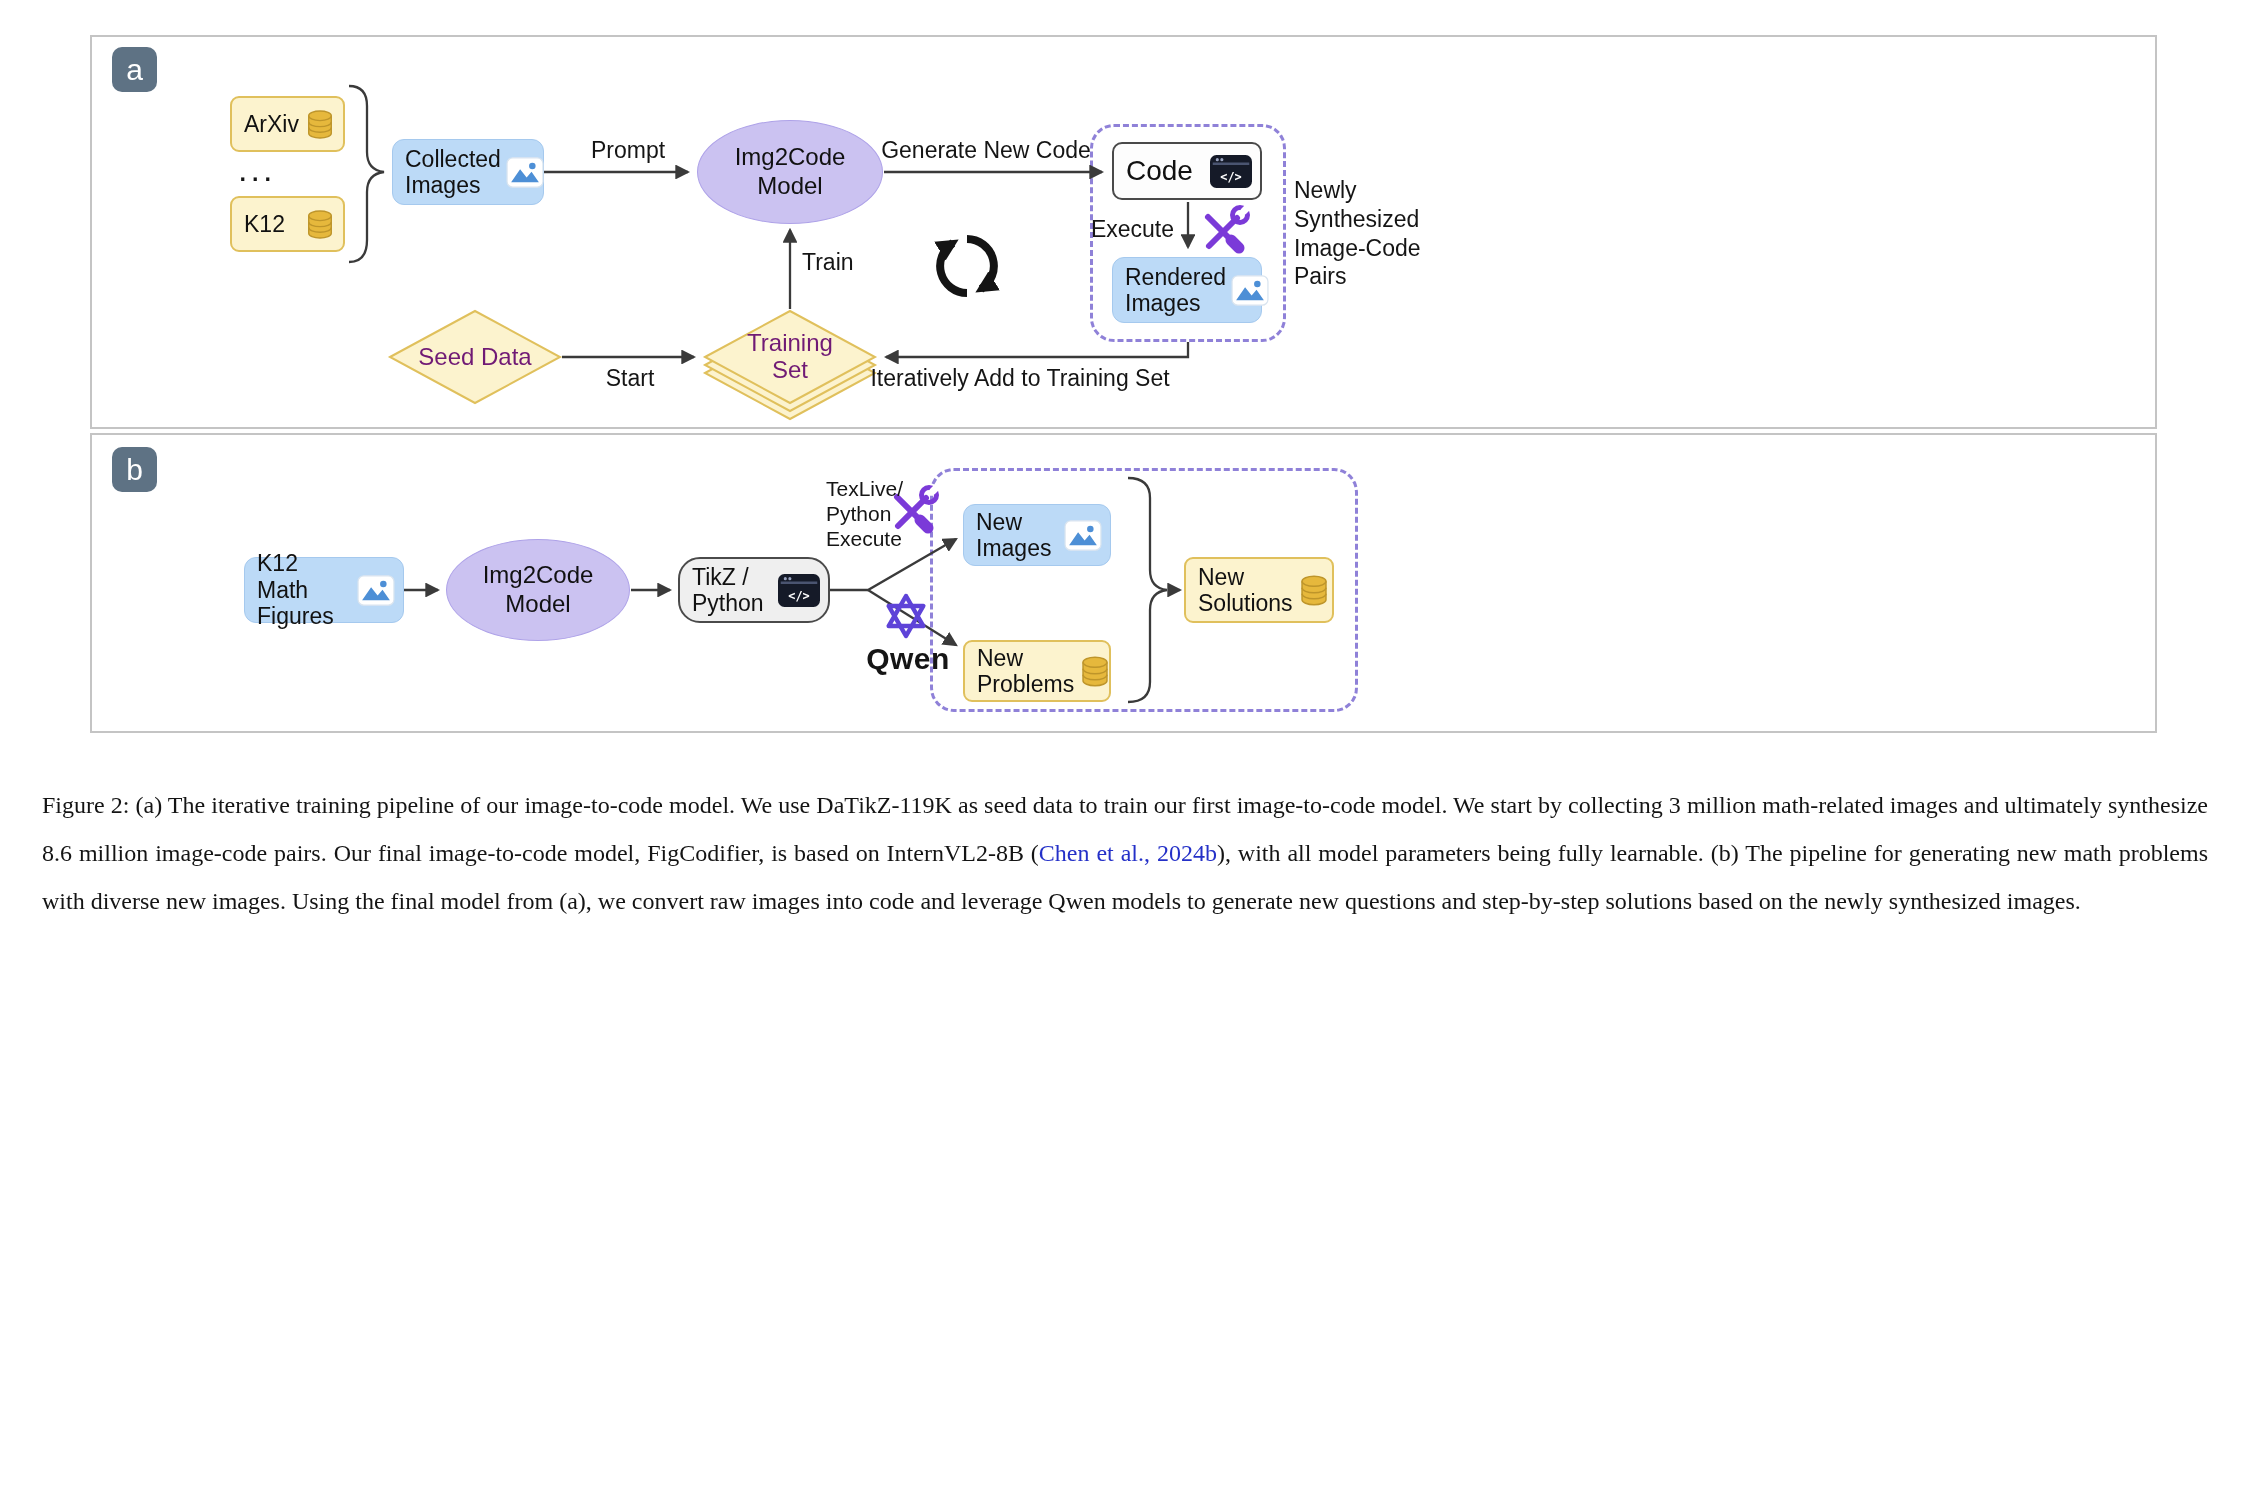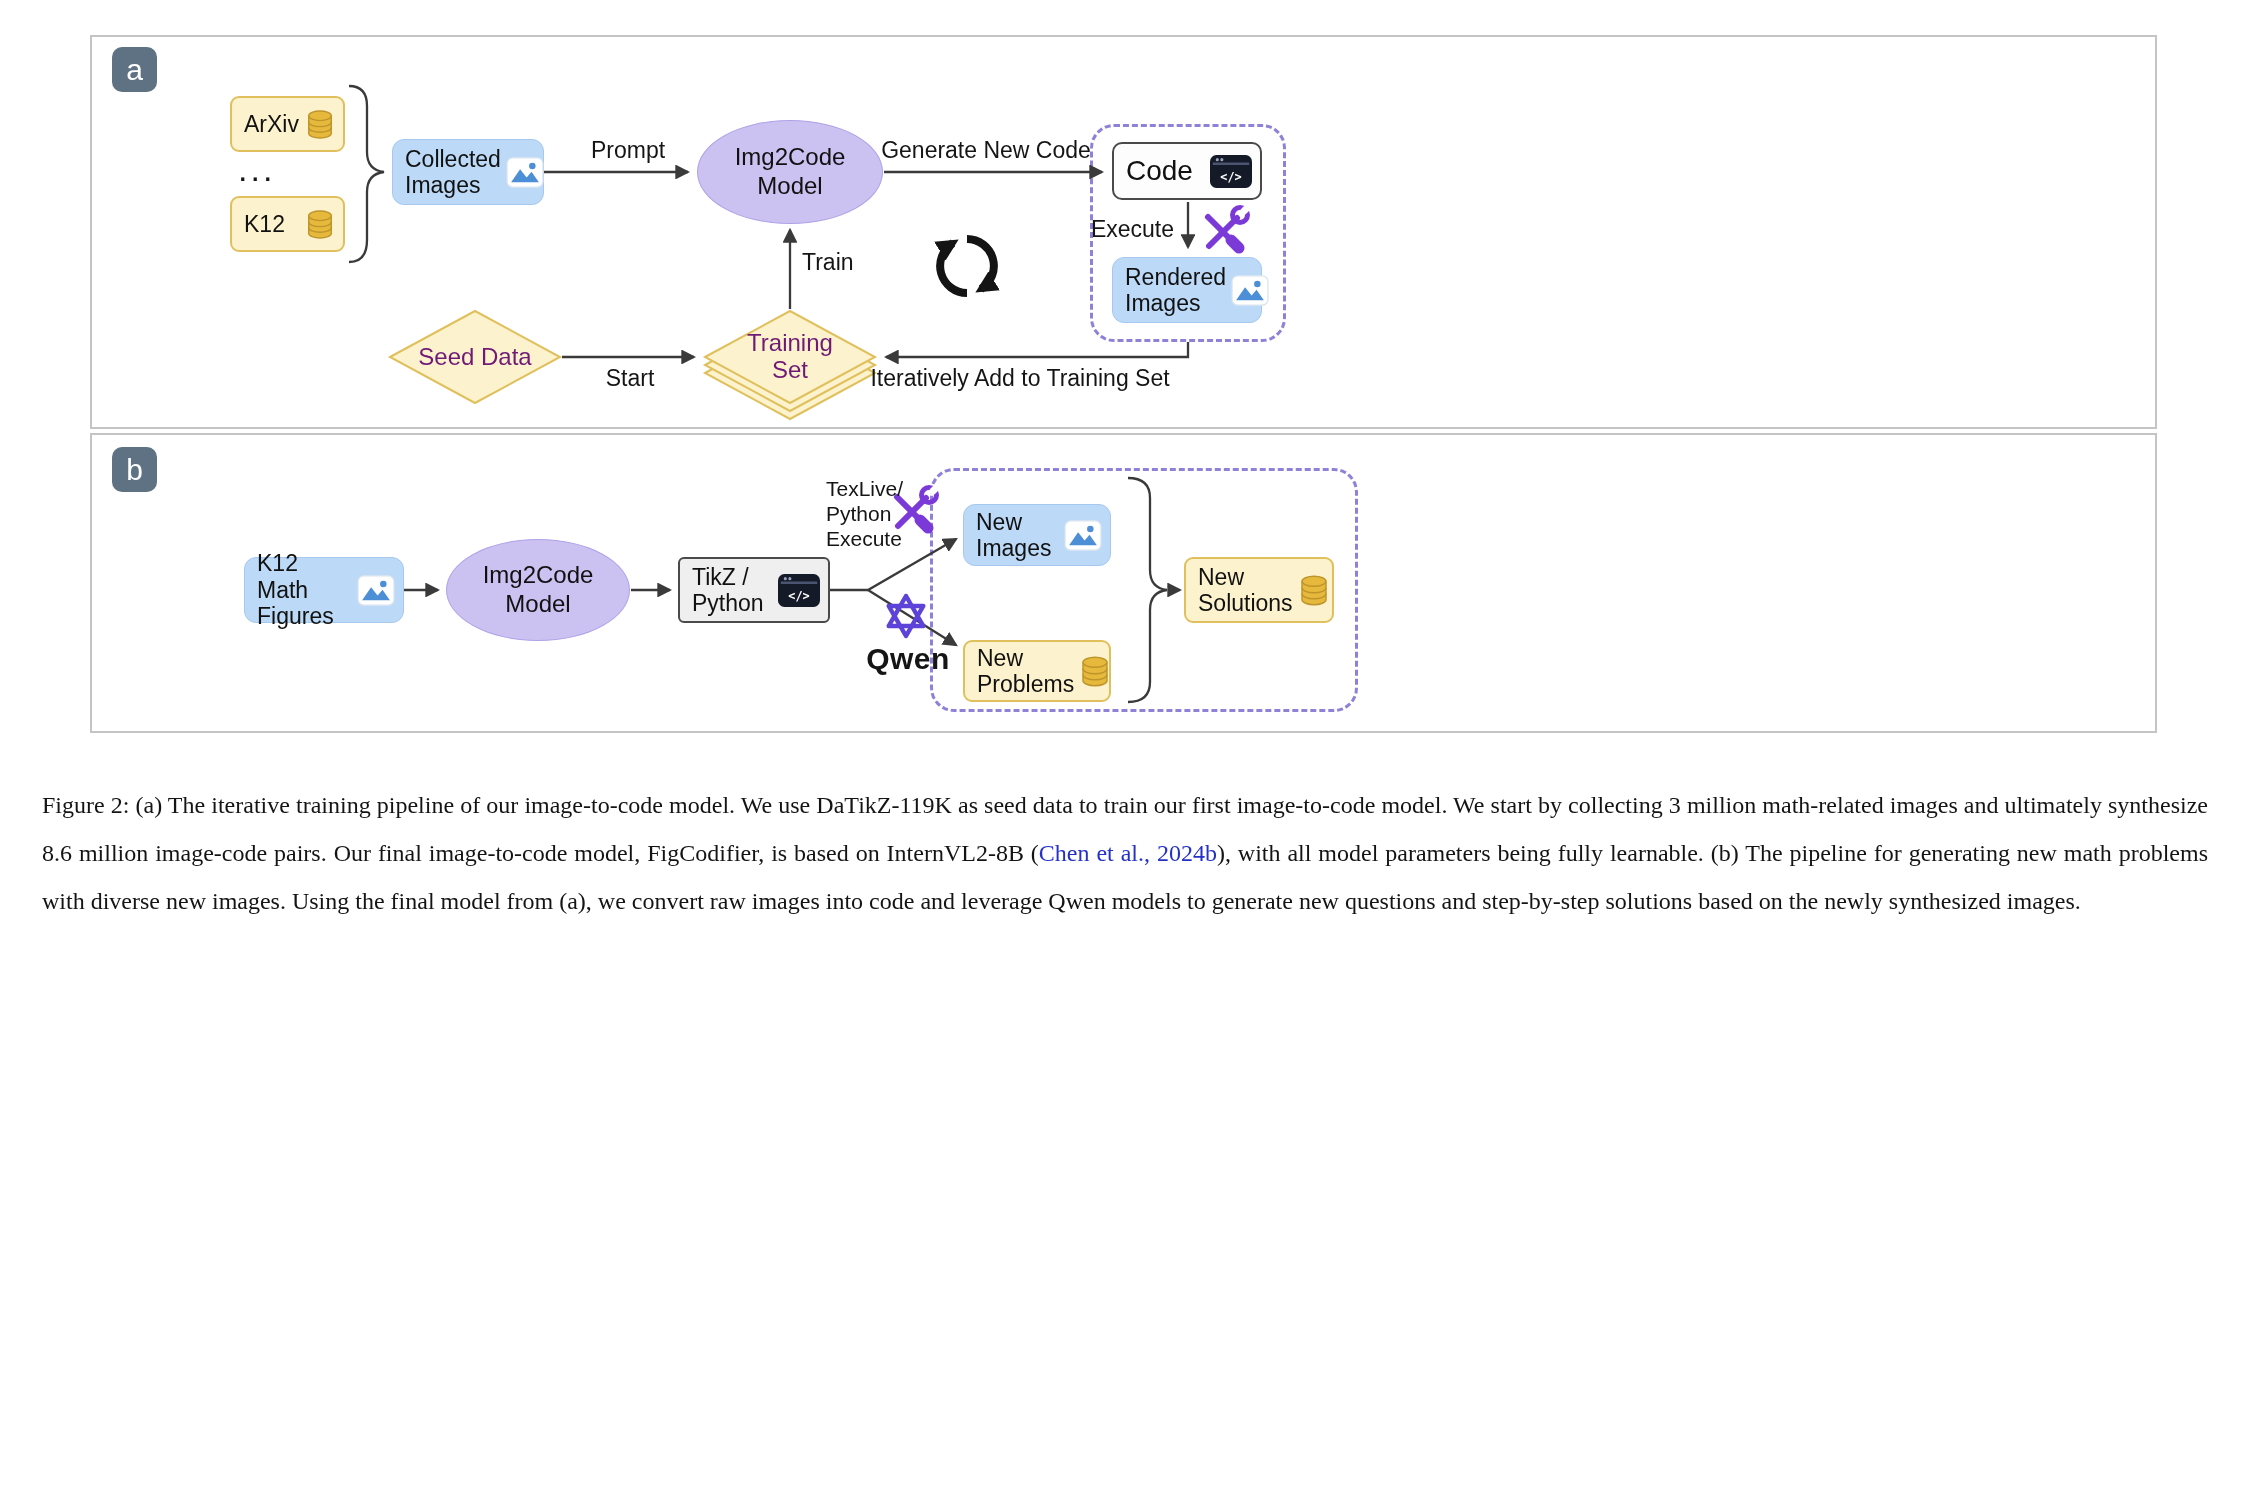--- a/index.html
+++ b/index.html
@@ -20,21 +20,21 @@
 
   .overlay { position:absolute; left:0; top:0; z-index:2; pointer-events:none; }
 
   .node { position:absolute; display:flex; align-items:center; gap:5px;
           padding:0 8px 0 12px; font-size:23px; color:#111; z-index:3; line-height:1.15; }
   .nlabel { flex:1; }
   .node svg { flex-shrink:0; }
   .blue   { background:var(--node-blue,#bcdaf7);  border:1px solid var(--node-blue-border,#a5c9ee); border-radius:12px; }
   .yellow { background:var(--node-yellow,#fcf3ce); border:2px solid var(--node-yellow-border,#e0c05c); border-radius:9px; }
   .codebox{ background:var(--code-fill,#fdfdfd); border:2px solid var(--box-dark-border,#4a4a4a); border-radius:10px; }
-  .graybox{ background:var(--gray-fill,#efefef); border:2px solid var(--box-dark-border,#4a4a4a); border-radius:6px; }
+  .graybox{ background:var(--gray-fill,#efefef); border:2px solid var(--box-dark-border,#4a4a4a); border-radius:22px; }
   .code-label { font-size:28px; }
 
   .ellipse { position:absolute; background:var(--node-purple,#cbc2f1);
              border:1.5px solid var(--node-purple-border,#aea2e8); border-radius:50%;
              display:flex; align-items:center; justify-content:center; text-align:center;
              font-size:24px; color:#111; padding:0 30px; z-index:3; line-height:1.2; }
 
   .dlabel { position:absolute; width:120px; height:64px; display:flex; align-items:center;
             justify-content:center; text-align:center; font-size:24px; line-height:1.12;
             color:#701a75; z-index:3; }
@@ -189,20 +189,21 @@
 
   <div class="node blue" style="left:1112px;top:257px;width:150px;height:66px">
     <span class="nlabel">Rendered Images</span>
     <svg width="38" height="31" viewBox="0 0 46 38">
       <rect class="img-frame" x="1" y="1" width="44" height="36" rx="7"></rect>
       <circle class="img-blue" cx="32" cy="11" r="4"></circle>
       <path class="img-blue" d="M6,31 L17,15 L25,25 L31,18 L40,31 Z"></path>
     </svg>
   </div>
 
+  <div class="lbl multiline" style="left:1294px;top:176px;width:155px">Newly Synthesized Image-Code Pairs</div>
 
   <div class="lbl" style="left:802px;top:249px">Train</div>
 
   <div class="dlabel" style="left:415px;top:325px">Seed Data</div>
   <div class="lbl lbl-c" style="left:630px;top:365px">Start</div>
   <div class="dlabel" style="left:730px;top:325px">Training Set</div>
   <div class="lbl lbl-c" style="left:1020px;top:365px">Iteratively Add to Training Set</div>
 
   <div class="node blue" style="left:244px;top:557px;width:160px;height:66px">
     <span class="nlabel">K12 Math Figures</span>

